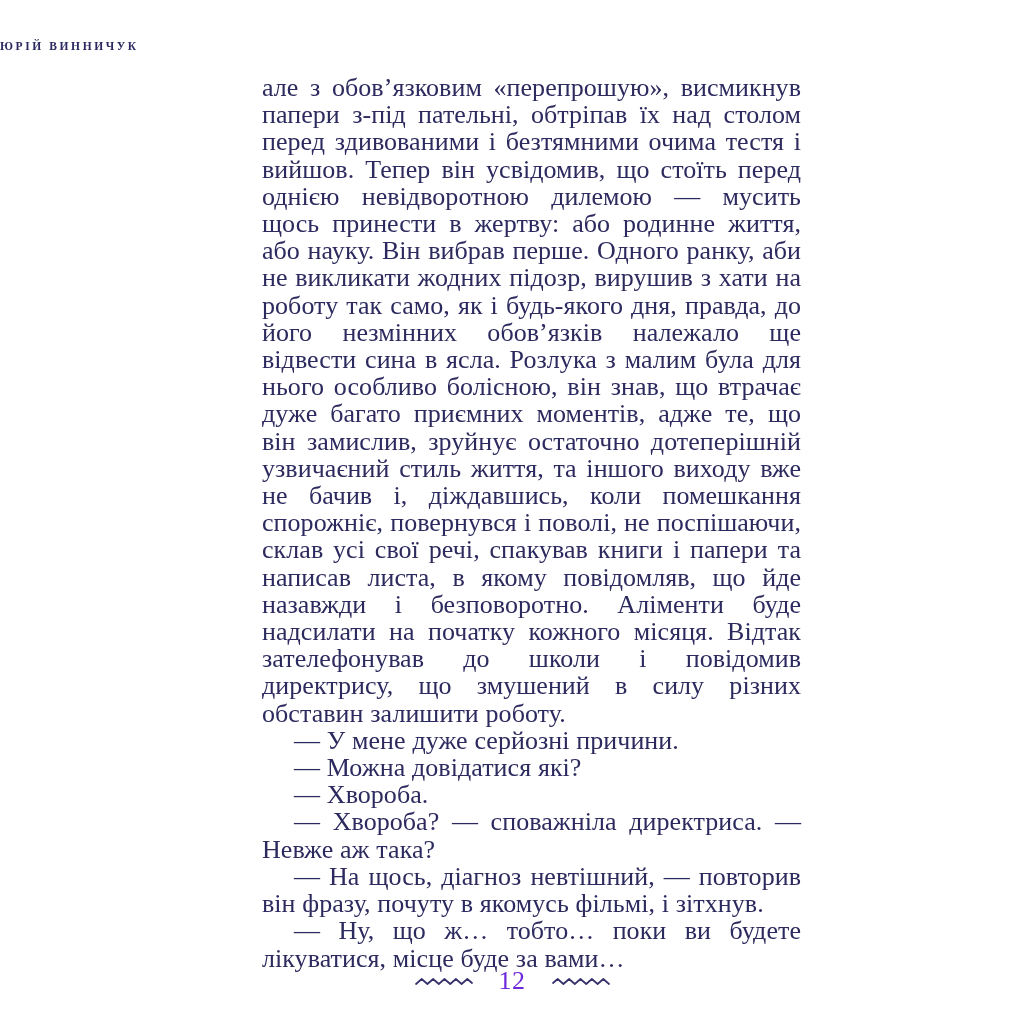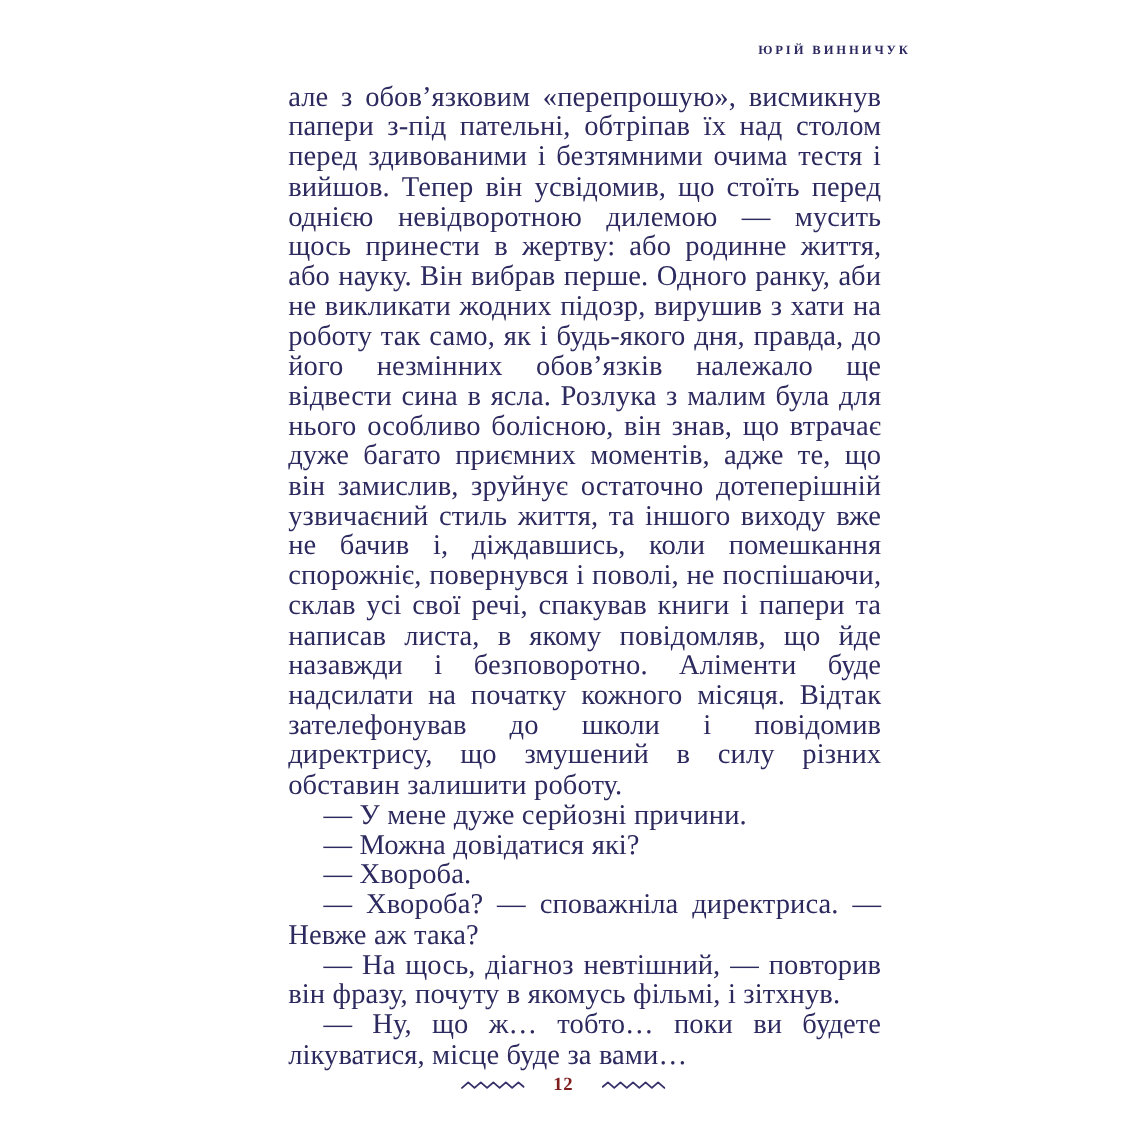--- a/index.html
+++ b/index.html
@@ -23,21 +23,21 @@
     height: 1024px;
     background: #ffffff;
   }
 
   
   .running-head {
     position: absolute;
     top: 36px;
     left: 0;
     width: 828px;
-    text-align: right;
+    text-align: left;
   }
   .running-head .rh-text {
     display: inline-block;
     font-family: "Liberation Serif", "DejaVu Serif", serif;
     font-size: 11.5px;
     font-weight: 700;
     letter-spacing: 2.6px;
     text-transform: uppercase;
     color: #2b2960;
     white-space: nowrap;
@@ -77,23 +77,23 @@
     position: absolute;
     left: 0;
     bottom: 28px;
     width: 1024px;
     display: flex;
     align-items: center;
     justify-content: center;
     gap: 26px;
   }
   .folio-num {
-    font-size: 17px;
-    font-weight: 700;
-    color: #7f1d1d;
+    font-size: 26px;
+    font-weight: 400;
+    color: #6d28d9;
     letter-spacing: 0.5px;
     line-height: 1;
     padding-bottom: 2px;
   }
   .ornament {
     display: block;
     width: 58px;
     height: 14px;
   }
   .ornament path {

